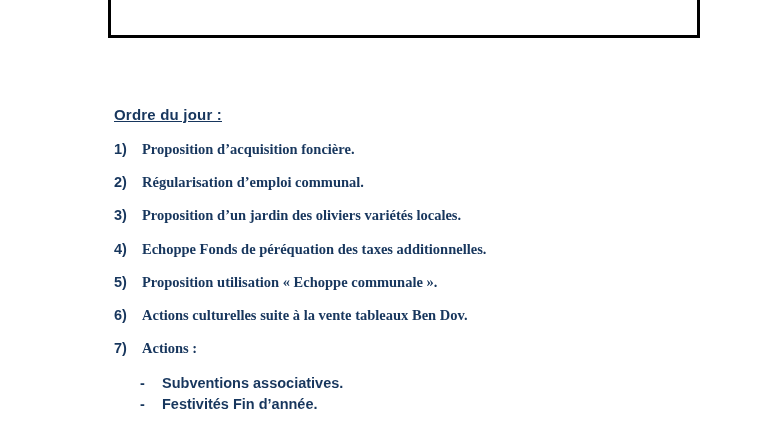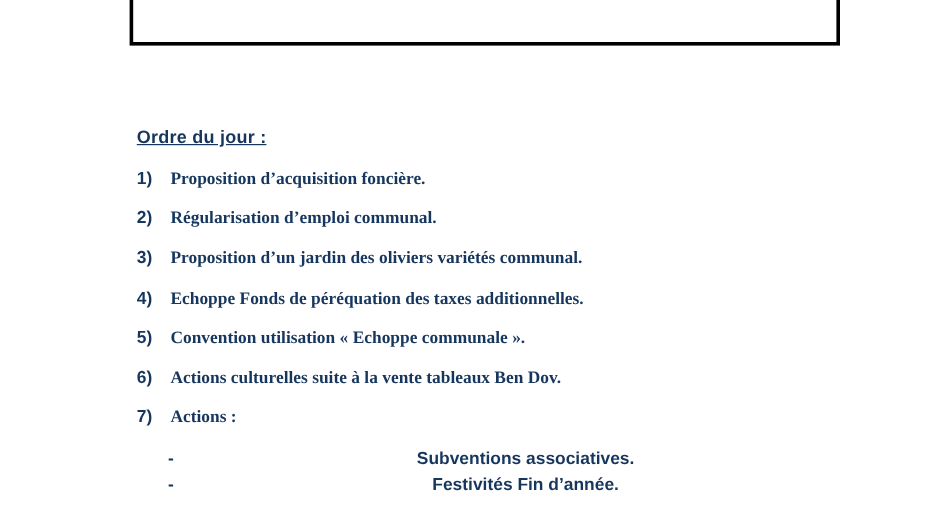--- a/index.html
+++ b/index.html
@@ -97,21 +97,20 @@
     margin-left: 26px;
   }
 
   .sub-dash {
     width: 22px;
     flex: 0 0 22px;
   }
 
   .sub-text {
     flex: 1 1 auto;
-    text-align: center;
   }
 </style>
 </head>
 <body>
 
 <div class="page">
 
   <div class="header-box">
     <span></span>
   </div>
@@ -127,31 +126,31 @@
         <span class="agenda-text">Proposition d’acquisition foncière.</span>
       </li>
 
       <li class="agenda-item">
         <span class="agenda-num">2)</span>
         <span class="agenda-text">Régularisation d’emploi communal.</span>
       </li>
 
       <li class="agenda-item">
         <span class="agenda-num">3)</span>
-        <span class="agenda-text">Proposition d’un jardin des oliviers variétés communal.</span>
+        <span class="agenda-text">Proposition d’un jardin des oliviers variétés locales.</span>
       </li>
 
       <li class="agenda-item">
         <span class="agenda-num">4)</span>
         <span class="agenda-text">Echoppe Fonds de péréquation des taxes additionnelles.</span>
       </li>
 
       <li class="agenda-item">
         <span class="agenda-num">5)</span>
-        <span class="agenda-text">Convention utilisation « Echoppe communale ».</span>
+        <span class="agenda-text">Proposition utilisation « Echoppe communale ».</span>
       </li>
 
       <li class="agenda-item">
         <span class="agenda-num">6)</span>
         <span class="agenda-text">Actions culturelles suite à la vente tableaux Ben Dov.</span>
       </li>
 
       <li class="agenda-item">
         <span class="agenda-num">7)</span>
         <span class="agenda-text">Actions :</span>

